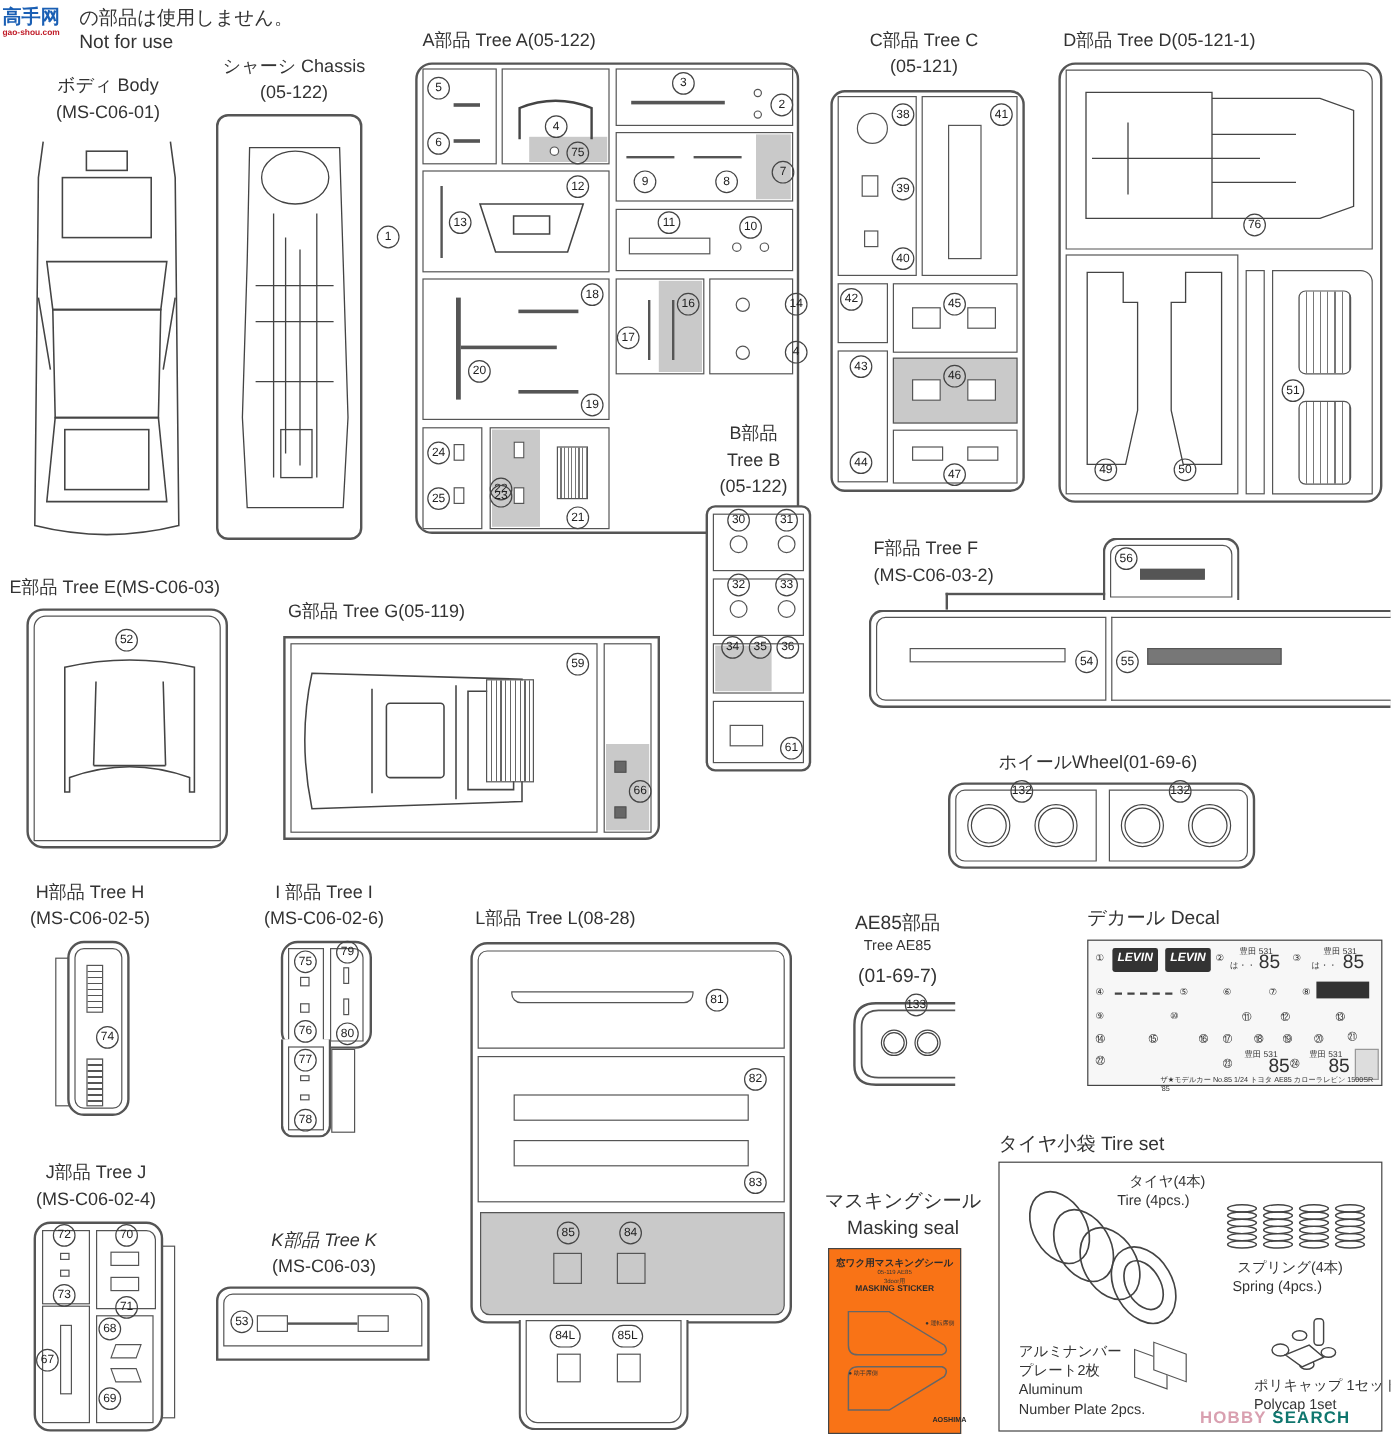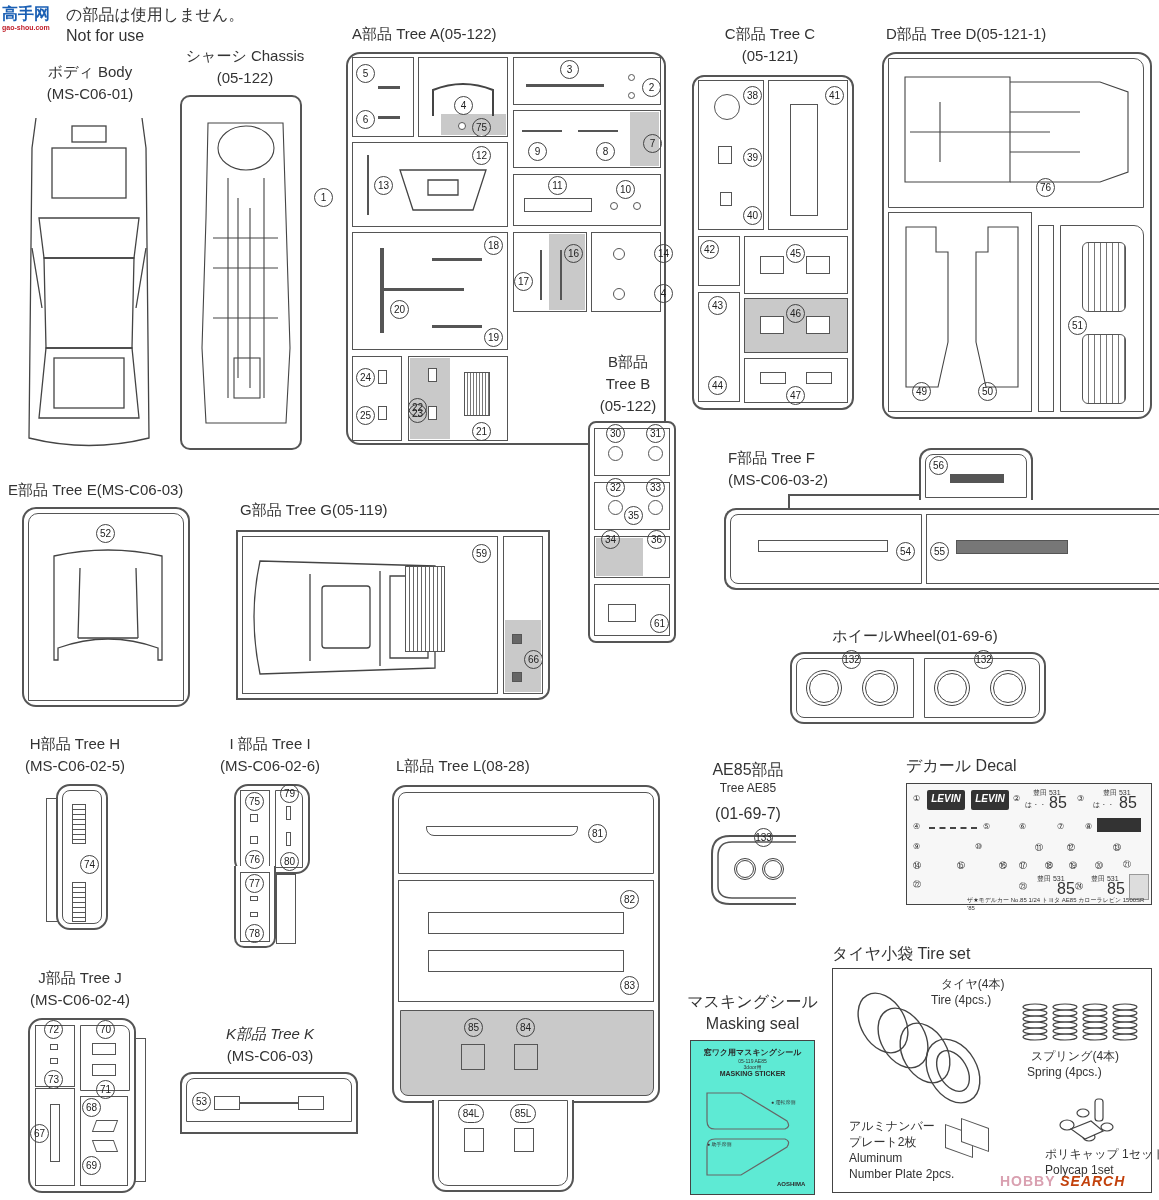--- a/index.html
+++ b/index.html
@@ -14,25 +14,25 @@
   .num{position:absolute;width:17px;height:17px;border:1.3px solid #444;border-radius:50%;font-size:10px;line-height:17px;text-align:center;background:transparent;box-sizing:content-box;color:#222;}
   .num.wide{width:24px;border-radius:10px;}
   .part{position:absolute;border:1.3px solid #555;background:#fff;box-sizing:border-box;}
   .part.rnd{border-radius:50%;}
   .line{position:absolute;background:#555;}
   .logo{position:absolute;left:2px;top:4px;width:62px;height:30px;}
   .logo .g{font-size:16px;font-weight:bold;color:#1a5fb4;}
   .logo .u{font-size:7px;color:#c01c28;font-weight:bold;position:absolute;left:0;top:20px;}
   .hobby{position:absolute;left:1000px;top:1173px;font-size:14px;font-weight:bold;letter-spacing:1px;}
   .hobby .a{color:#d9a0b0;}
-  .hobby .b{color:#c2410c;font-style:italic;}
+  .hobby .b{color:#0f766e;}
   .decal{position:absolute;left:906px;top:783px;width:246px;height:122px;border:1.5px solid #444;background:#f7f7f7;box-sizing:border-box;font-size:8px;}
   .levin{position:absolute;background:#333;color:#fff;font-weight:bold;font-style:italic;font-size:10px;text-align:center;line-height:18px;border-radius:2px;}
   .plate{position:absolute;font-size:16px;color:#333;}
-  .mask{position:absolute;left:690px;top:1040px;width:125px;height:155px;border:1.5px solid #444;background:#5eead4;box-sizing:border-box;text-align:center;}
+  .mask{position:absolute;left:690px;top:1040px;width:111px;height:155px;border:1.5px solid #444;background:#f97316;box-sizing:border-box;text-align:center;}
   .small{font-size:7px;color:#333;}
   .tireset{position:absolute;left:832px;top:968px;width:320px;height:225px;border:1.5px solid #444;box-sizing:border-box;background:#fff;}
   .tlabel{position:absolute;font-size:12px;line-height:15px;color:#333;white-space:nowrap;}
 </style>
 </head>
 <body>
 
 <div class="logo">
   <span class="g">高手网</span>
   <span class="u">gao-shou.com</span>
@@ -154,21 +154,21 @@
 <div class="part rnd" style="left:608px;top:446px;width:15px;height:15px;"></div>
 <div class="part rnd" style="left:648px;top:446px;width:15px;height:15px;"></div>
 <div class="cell" style="left:594px;top:482px;width:76px;height:48px;"></div>
 <div class="num" style="left:606px;top:478px;">32</div>
 <div class="num" style="left:646px;top:478px;">33</div>
 <div class="part rnd" style="left:608px;top:500px;width:15px;height:15px;"></div>
 <div class="part rnd" style="left:648px;top:500px;width:15px;height:15px;"></div>
 <div class="cell" style="left:594px;top:536px;width:76px;height:42px;"></div>
 <div class="half-grey" style="left:596px;top:538px;width:47px;height:38px;"></div>
 <div class="num" style="left:601px;top:530px;">34</div>
-<div class="num" style="left:624px;top:506px;">35</div>
+<div class="num" style="left:624px;top:530px;">35</div>
 <div class="num" style="left:647px;top:530px;">36</div>
 <div class="cell" style="left:594px;top:584px;width:76px;height:52px;"></div>
 <div class="part" style="left:608px;top:604px;width:28px;height:18px;"></div>
 <div class="num" style="left:650px;top:614px;">61</div>
 
 <div class="title" style="left:700px;top:24px;width:140px;">C部品 Tree C</div>
 <div class="title" style="left:700px;top:46px;width:140px;">(05-121)</div>
 <div class="frame" style="left:692px;top:75px;width:162px;height:335px;border-radius:12px;"></div>
 <div class="cell" style="left:698px;top:80px;width:66px;height:150px;"></div>
 <div class="part rnd" style="left:714px;top:94px;width:26px;height:26px;"></div>

